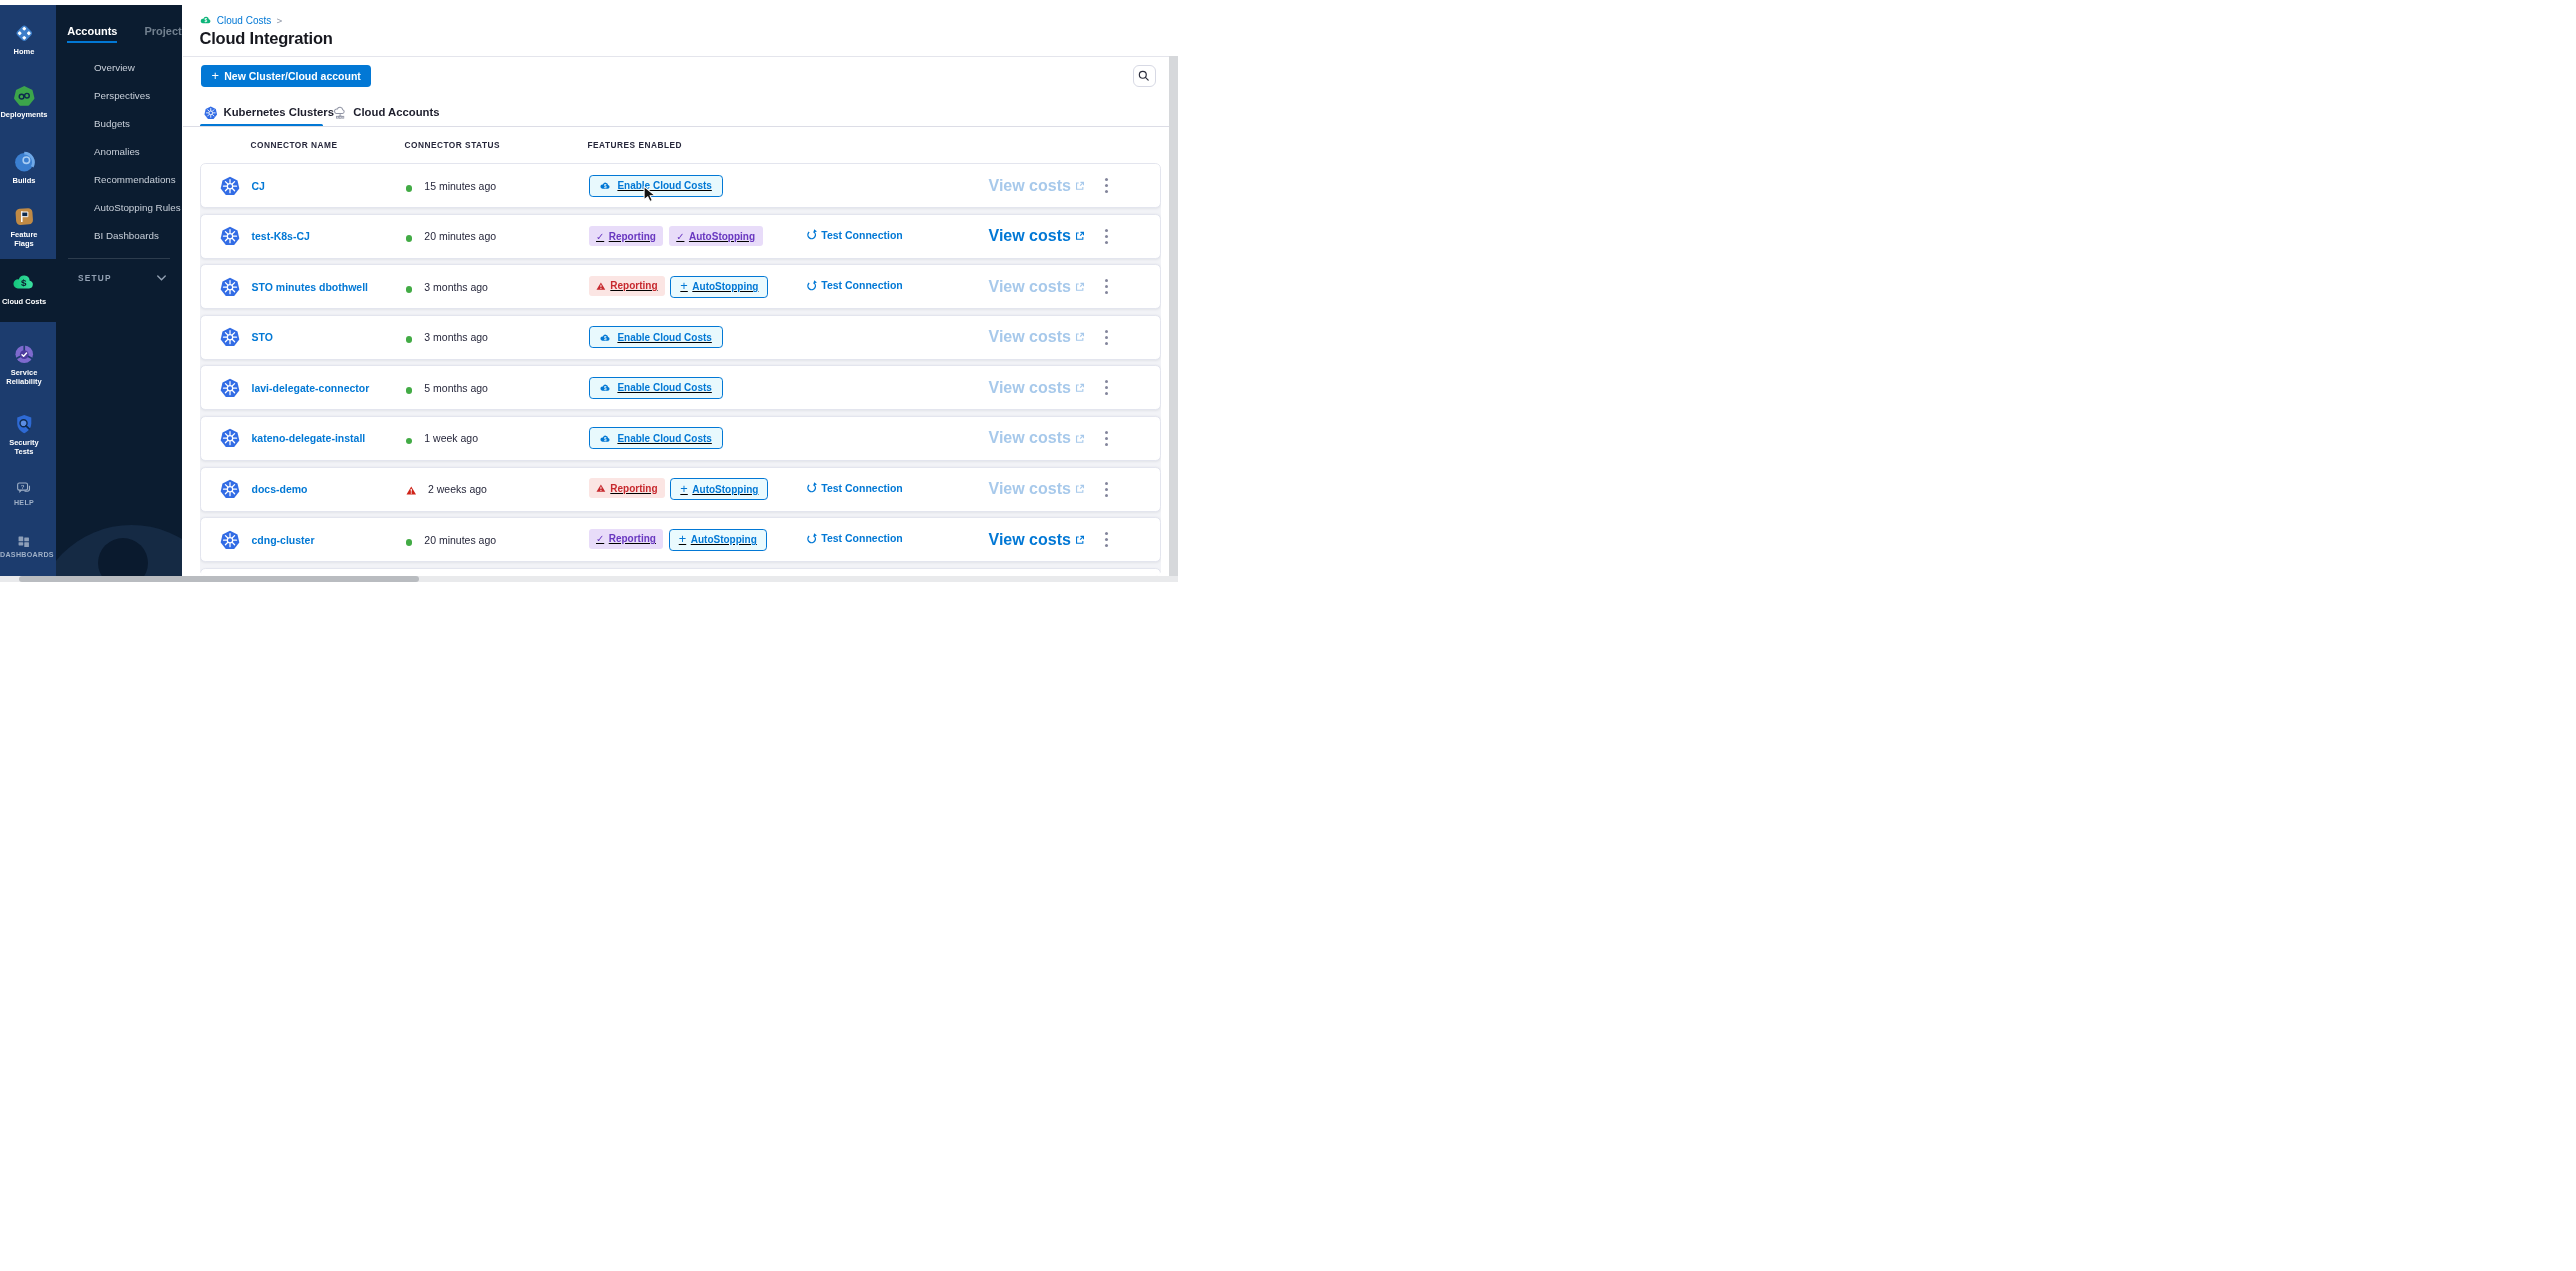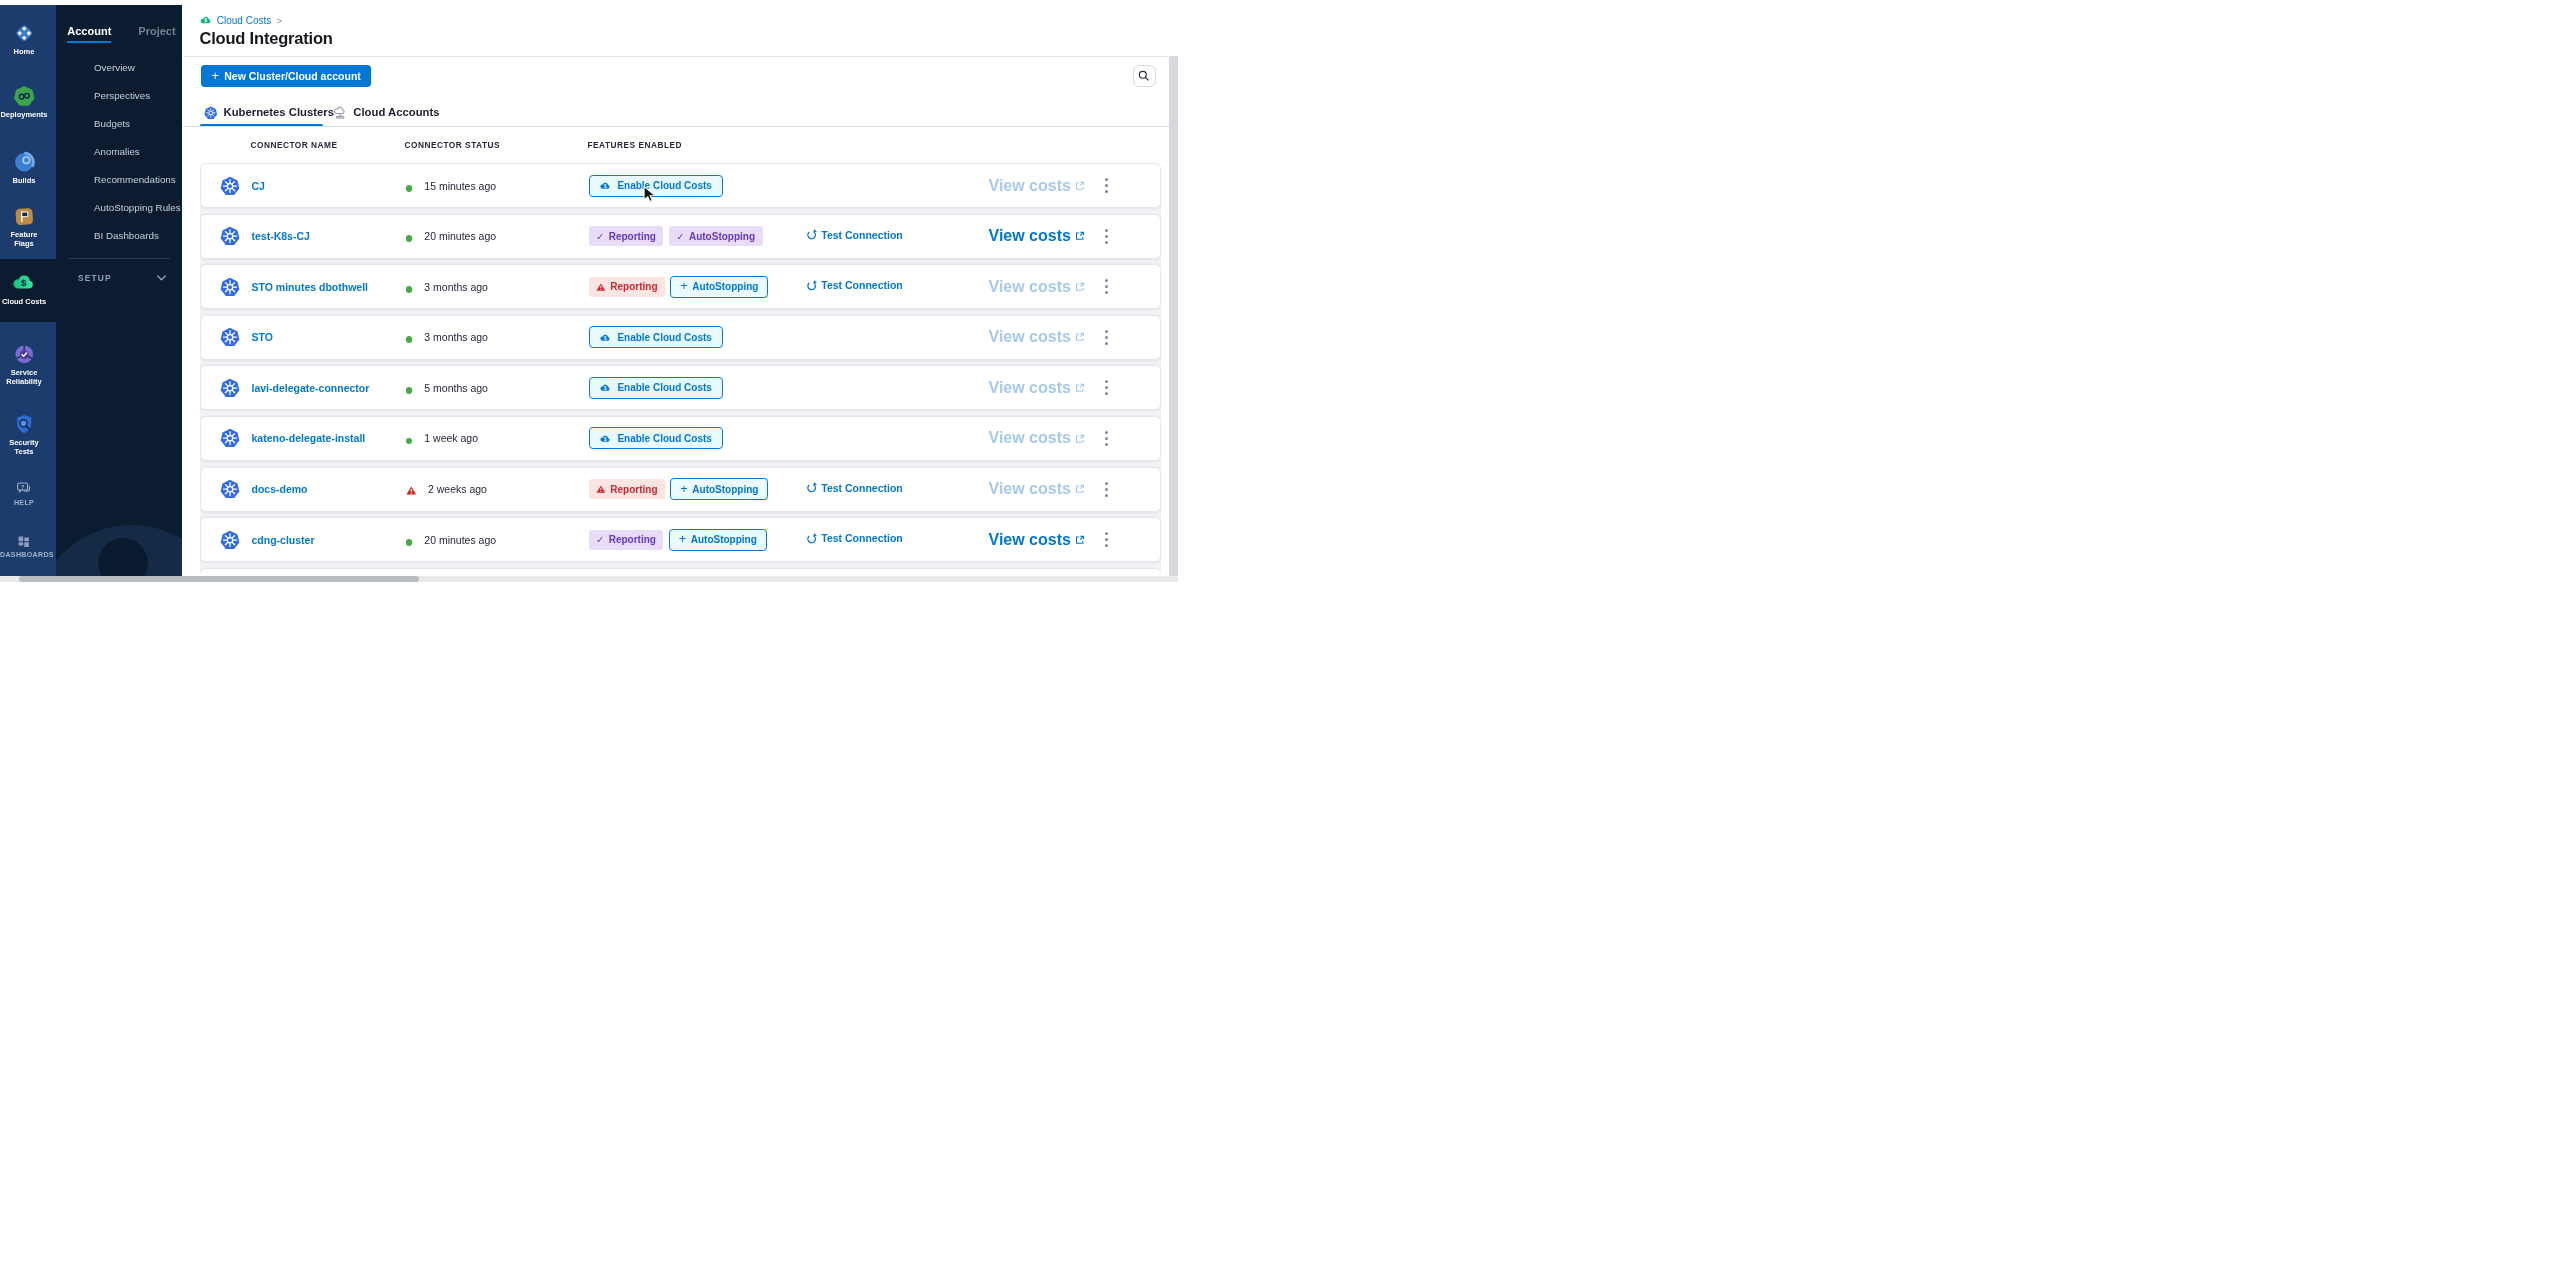--- a/index.html
+++ b/index.html
@@ -59,21 +59,21 @@
 
   .rows-wrap { position:absolute; top:163px; left:16.5px; right:17.3px; bottom:6px; background:#f2f3f7; border-radius:6px; overflow:hidden; }
   .card { background:#fff; border:0.8px solid #e3e5ee; border-radius:5.3px; box-shadow:0 0.8px 2.3px rgba(35,36,60,.07); }
   .row-card { height:45px; margin-bottom:5.6px; }
   .partial { height:9px; border-radius:5.3px 5.3px 0 0; margin-bottom:0; }
 
   .name { font-size:10.5px; font-weight:600; color:#0278d5; text-decoration:none; cursor:pointer; }
   .status-cell { display:flex; align-items:flex-end; gap:12px; }
   .dot { width:6.8px; height:6.8px; border-radius:50%; background:#42ab45; }
   .stext { font-size:10.5px; color:#26273b; }
-  .features-cell { display:flex; align-items:center; gap:5.3px; }
+  .features-cell { display:flex; gap:5.3px;text-decoration:underline; }
   .enable-btn { display:flex; align-items:center; gap:5.3px; height:22px; padding:0 9.8px; background:#e8f9fd; border:1.1px solid #0278d5;
                 border-radius:3.8px; color:#0278d5; font-size:10px; font-weight:700; font-family:inherit; cursor:pointer; }
   .badge { display:inline-flex; align-items:center; gap:4.5px; height:20px; padding:0 7.5px; border-radius:3px; font-size:10px; font-weight:600; }
   .badge.purple { background:#e8dcf9; color:#6938c0; }
   .badge.red { background:#fbe5e3; color:#c7292e; }
   .badge .check { font-size:9.8px; }
   .add-btn { display:inline-flex; align-items:center; gap:4.5px; height:22px; padding:0 9px; background:#eafafe; border:1.1px solid #0278d5;
              border-radius:3.8px; color:#0278d5; font-size:10px; font-weight:700; font-family:inherit; cursor:pointer; }
   .add-btn .plus { font-size:12.8px; font-weight:400; margin-top:-1.5px; }
   .test-link { display:inline-flex; align-items:center; gap:4.5px; color:#0278d5; font-size:10.5px; font-weight:600; cursor:pointer; }
@@ -186,21 +186,21 @@
           <rect x="14" y="5" width="9" height="7" rx="1" fill="#8e9fb8"></rect>
           <rect x="3" y="14" width="9" height="6" rx="1" fill="#8e9fb8"></rect>
           <rect x="14" y="14" width="9" height="9" rx="1" fill="#8e9fb8"></rect>
         </svg>
       <span class="mod-label">DASHBOARDS</span>
     </div>
   </nav>
 
   <nav class="side-nav">
     <div class="scope-tabs">
-      <span class="scope-tab active">Account</span>
+      <span class="scope-tab active">Accounts</span>
       <span class="scope-tab">Project</span>
     </div>
     <div class="side-items">
       <div class="side-item">Overview</div>
       <div class="side-item">Perspectives</div>
       <div class="side-item">Budgets</div>
       <div class="side-item">Anomalies</div>
       <div class="side-item">Recommendations</div>
       <div class="side-item">AutoStopping Rules</div>
       <div class="side-item">BI Dashboards</div>

